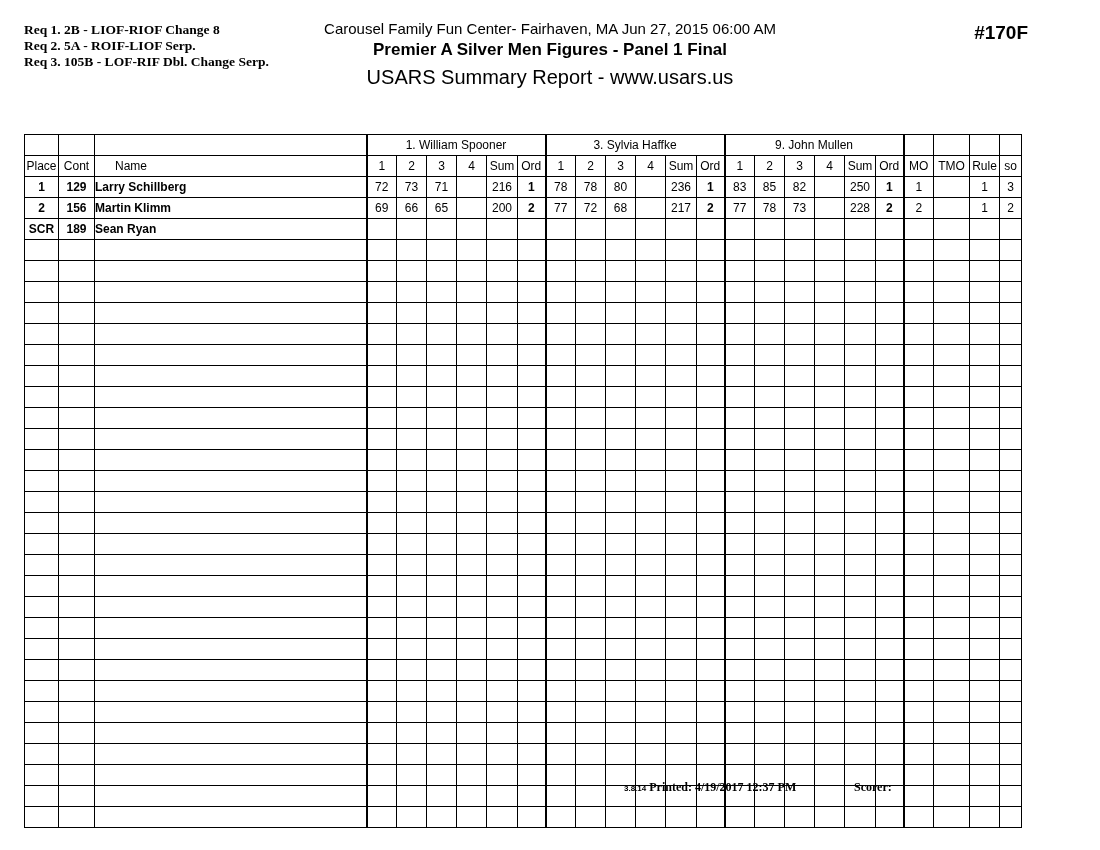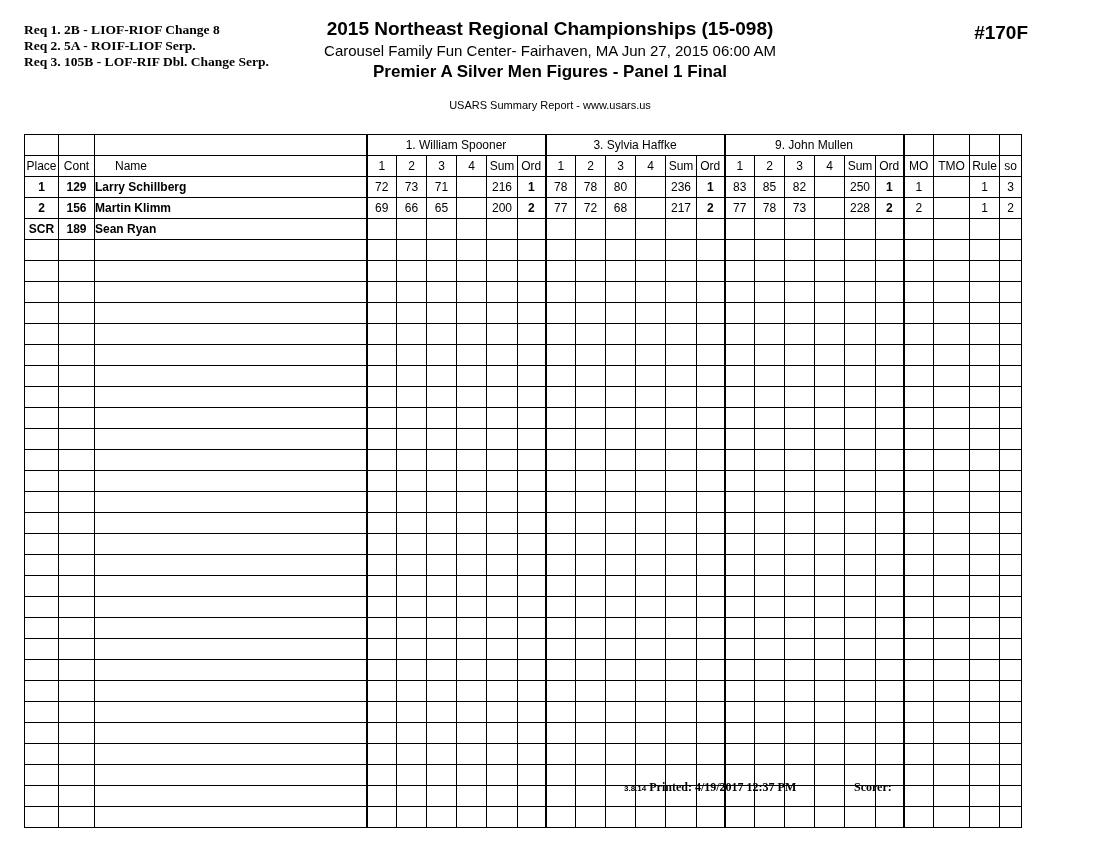--- a/index.html
+++ b/index.html
@@ -29,21 +29,21 @@
   }
   .t2{
     font-size:15px;font-weight:normal;margin-top:2px;
     font-family:"Liberation Sans", sans-serif;
   }
   .t3{
     font-size:17px;font-weight:bold;margin-top:3px;
     font-family:"Liberation Sans", sans-serif;
   }
   .t4{
-    font-size:11px;font-weight:normal;margin-top:17px;
+    font-size:20px;font-weight:normal;margin-top:6px;
     font-family:"Liberation Sans", sans-serif;
   }
   .docnum{
     position:absolute;right:72px;top:22px;
     font-size:19px;font-weight:bold;
     font-family:"Liberation Sans", sans-serif;
   }
   
   .sheet{
     position:absolute;left:24px;top:134px;
@@ -128,21 +128,20 @@
 </head>
 <body>
 
 <div class="reqs">
   <div>Req  1.  2B - LIOF-RIOF Change 8</div>
   <div>Req  2.  5A - ROIF-LIOF Serp.</div>
   <div>Req  3.  105B - LOF-RIF Dbl. Change Serp.</div>
 </div>
 
 <div class="title-block">
-  <div class="t1">2015 Northeast Regional Championships (15-098)</div>
   <div class="t2">Carousel Family Fun Center- Fairhaven, MA  Jun 27, 2015  06:00 AM</div>
   <div class="t3">Premier A Silver Men Figures - Panel 1 Final</div>
   <div class="t4">USARS Summary Report - www.usars.us</div>
 </div>
 
 <div class="docnum">#170F</div>
 
 <div class="sheet">
   <table class="grid">
     <colgroup>

